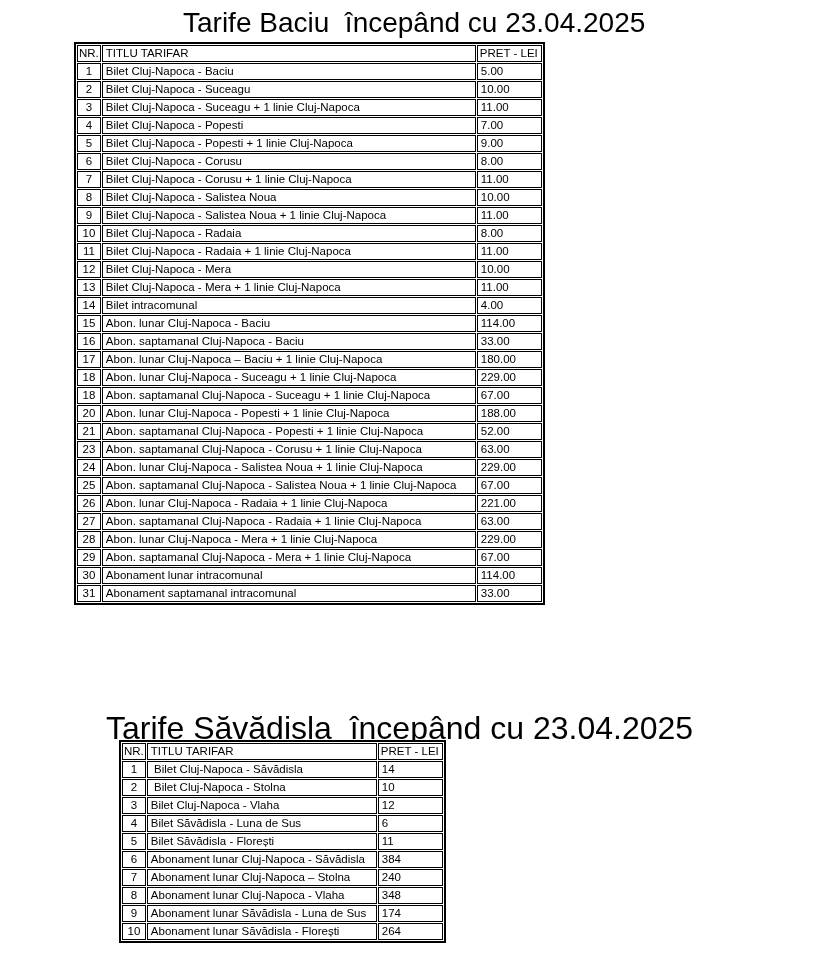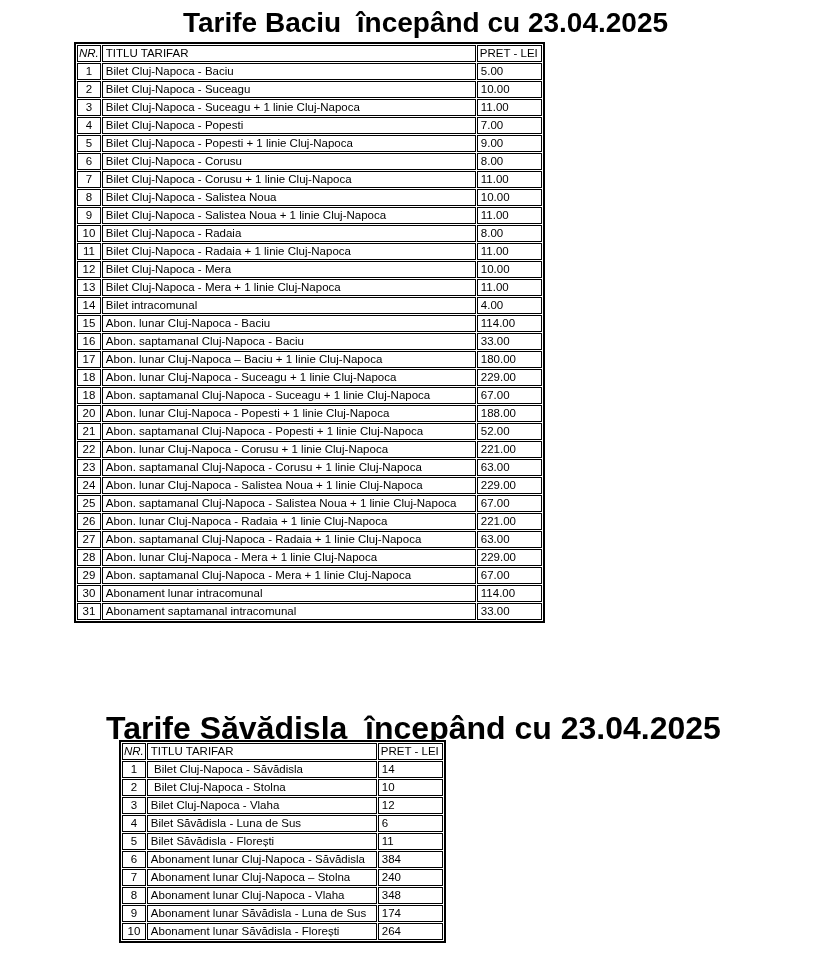--- a/index.html
+++ b/index.html
@@ -8,21 +8,21 @@
     height: 953px;
     background: #ffffff;
     position: relative;
     font-family: "Liberation Sans", sans-serif;
     color: #000000;
     overflow: hidden;
   }
   .title {
     position: absolute;
     margin: 0;
-    font-weight: bold;
+    font-weight: normal;
     white-space: pre;
     line-height: 1;
     color: #000000;
   }
   .title-1 { left: 183px; top: 9px;   font-size: 28px; }
   .title-2 { left: 106px; top: 712px; font-size: 32px; }
 
   table.tarife {
     position: absolute;
     border-collapse: separate;
@@ -48,21 +48,21 @@
     text-align: left;
     color: #000000;
   }
   .t1 col.c-nr    { width: 22px; }
   .t1 col.c-titlu { width: 374px; }
   .t1 col.c-pret  { width: 62px; }
   .t2 col.c-nr    { width: 23px; }
   .t2 col.c-titlu { width: 230px; }
   .t2 col.c-pret  { width: 61px; }
 
-  .tarife th.nr   { padding: 1px 1px; font-style: italic; }
+  .tarife th.nr   { padding: 1px 1px; }
   .tarife td.nr   { text-align: center; padding: 1px 1px; }
   .tarife td.pret { text-align: left; }
   .t1 td.pret { padding-right: 4px; }
   .t2 td.pret { padding-right: 2px; }
   .tarife th.pret { text-align: center; padding-left: 2px; }
 </style>
 </head>
 <body>
 
 <h1 class="title title-1">Tarife Baciu  începând cu 23.04.2025</h1>
@@ -180,25 +180,20 @@
         <td class="nr">20</td>
         <td class="titlu">Abon. lunar Cluj-Napoca - Popesti + 1 linie Cluj-Napoca</td>
         <td class="pret">188.00</td>
       </tr>
       <tr>
         <td class="nr">21</td>
         <td class="titlu">Abon. saptamanal Cluj-Napoca - Popesti + 1 linie Cluj-Napoca</td>
         <td class="pret">52.00</td>
       </tr>
       <tr>
-        <td class="nr">22</td>
-        <td class="titlu">Abon. lunar Cluj-Napoca - Corusu + 1 linie Cluj-Napoca</td>
-        <td class="pret">221.00</td>
-      </tr>
-      <tr>
         <td class="nr">23</td>
         <td class="titlu">Abon. saptamanal Cluj-Napoca - Corusu + 1 linie Cluj-Napoca</td>
         <td class="pret">63.00</td>
       </tr>
       <tr>
         <td class="nr">24</td>
         <td class="titlu">Abon. lunar Cluj-Napoca - Salistea Noua + 1 linie Cluj-Napoca</td>
         <td class="pret">229.00</td>
       </tr>
       <tr>

